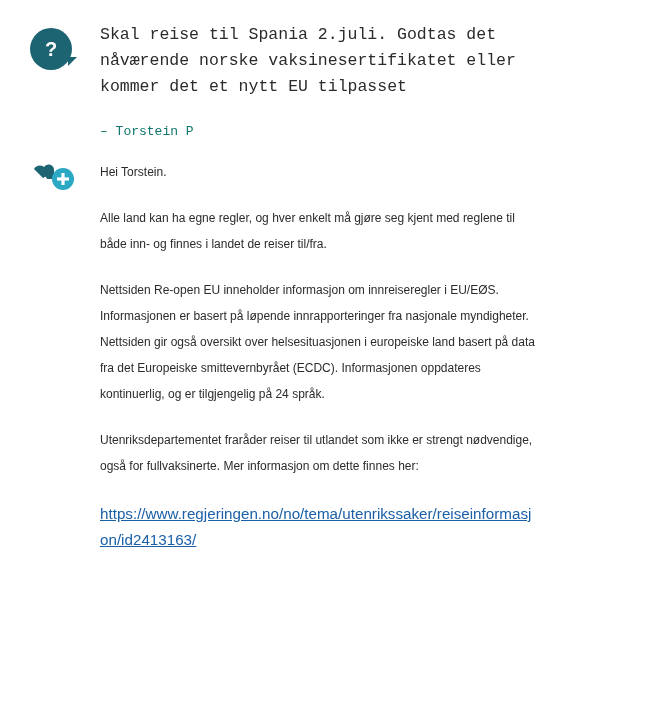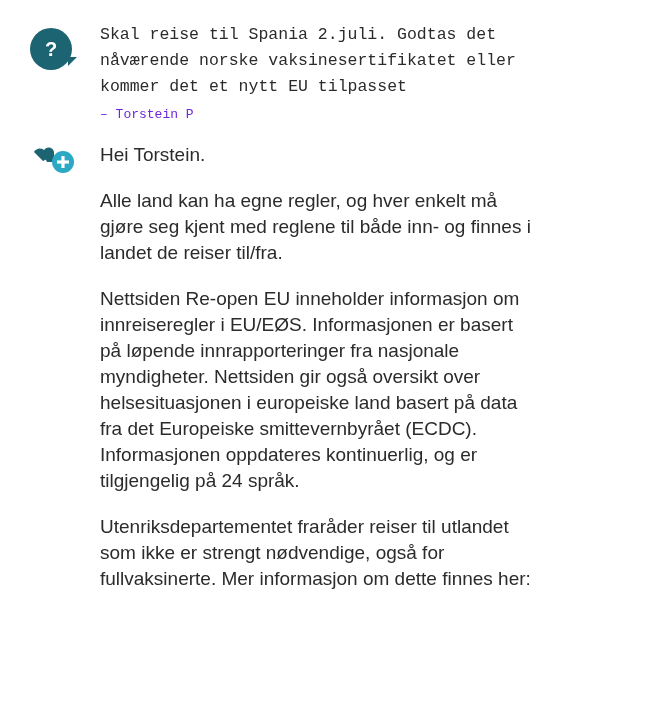--- a/index.html
+++ b/index.html
@@ -73,23 +73,23 @@
     font-family: Liberation Mono, monospace;
   }
   .q-title {
     font-size: 16.5px;
     line-height: 26px;
     color: #2b2b2b;
     font-weight: normal;
     margin: 0;
   }
   .q-author {
-    margin-top: 7px;
+    margin-top: 24px;
     font-size: 13px;
-    color: #6d28d9;
+    color: #0f766e;
   }
 
   
   .answer {
     display: flex;
     align-items: flex-start;
     padding: 20px 0 0 30px;
   }
   .avatar-a {
     width: 44px;
@@ -97,21 +97,21 @@
     flex: 0 0 auto;
     position: relative;
     margin-top: 2px;
   }
   .a-body {
     margin-left: 26px;
     width: 438px;
   }
   .a-body p {
     margin: 0 0 20px 0;
-    font-size: 19px;
+    font-size: 12px;
     line-height: 26px;
     color: #2b2b2b;
   }
   .a-body p.tight {
     margin-bottom: 22px;
   }
   .a-link {
     color: #1a5fa8;
     text-decoration: underline;
     font-size: 15.2px;
@@ -148,20 +148,21 @@
           <rect x="31.4" y="12" width="3.2" height="12" fill="#ffffff"></rect>
           <rect x="27" y="16.4" width="12" height="3.2" fill="#ffffff"></rect>
         </svg>
       </div>
 
       <div class="a-body">
         <p>Hei Torstein.</p>
         <p>Alle land kan ha egne regler, og hver enkelt må gjøre seg kjent med reglene til både inn- og finnes i landet de reiser til/fra.</p>
         <p>Nettsiden Re-open EU inneholder informasjon om innreiseregler i EU/EØS. Informasjonen er basert på løpende innrapporteringer fra nasjonale myndigheter. Nettsiden gir også oversikt over helsesituasjonen i europeiske land basert på data fra det Europeiske smittevernbyrået (ECDC). Informasjonen oppdateres kontinuerlig, og er tilgjengelig på 24 språk.</p>
         <p class="tight">Utenriksdepartementet fraråder reiser til utlandet som ikke er strengt nødvendige, også for fullvaksinerte. Mer informasjon om dette finnes her:</p>
+        <a class="a-link" href="#">https://www.regjeringen.no/no/tema/utenrikssaker/reiseinformasjon/id2413163/</a>
         
 
         
         
       </div>
     </div>
 
   </div>
 </div>
 

